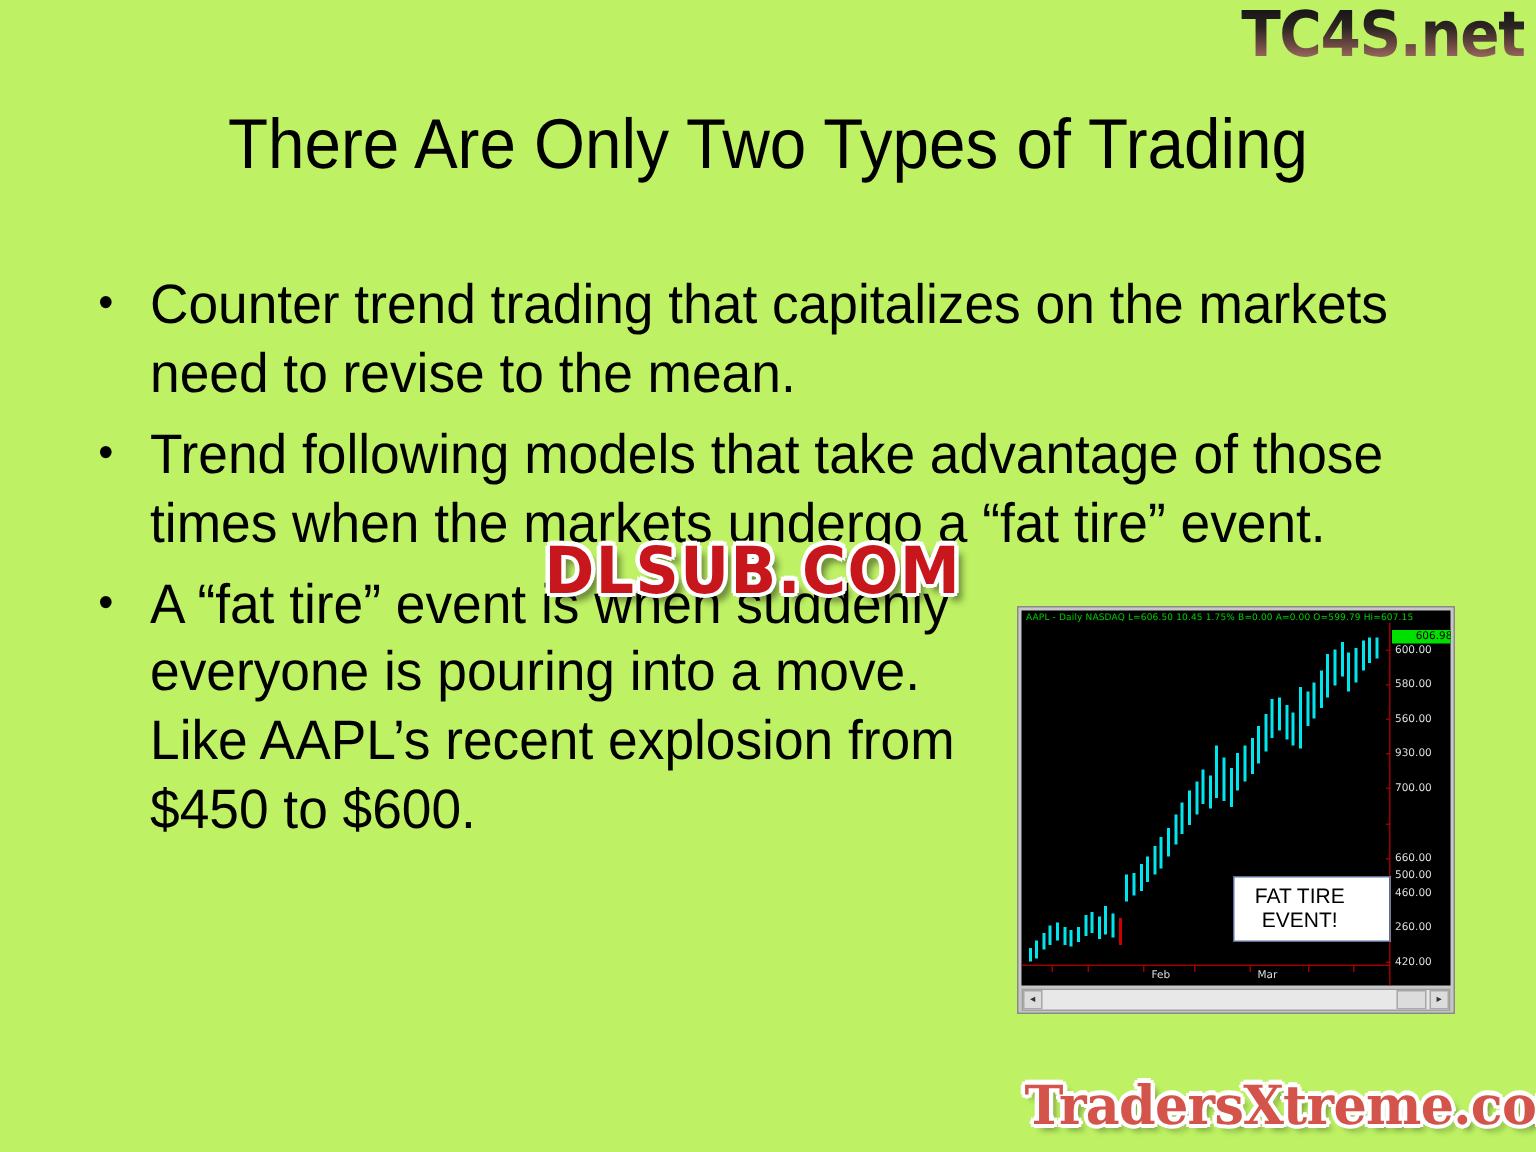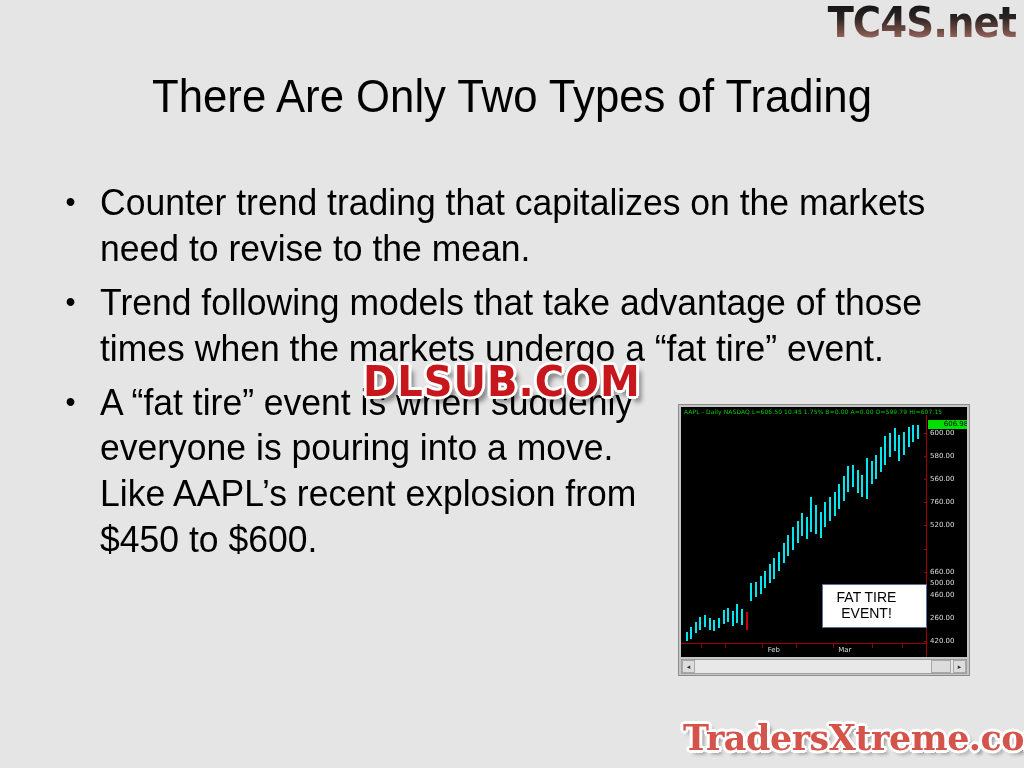--- a/index.html
+++ b/index.html
@@ -9,21 +9,21 @@
     height: 768px;
     background: #ffffff;
     font-family: "Liberation Sans", sans-serif;
     overflow: hidden;
   }
 
   #slide {
     position: relative;
     width: 1024px;
     height: 768px;
-    background: #e5e5e5;
+    background: #bef264;
   }
 
   
   #brand-logo {
     position: absolute;
     top: 2px;
     right: 8px;
     font-family: "DejaVu Sans", sans-serif;
     font-size: 42px;
     font-weight: bold;
@@ -371,23 +371,23 @@
         </div>
 
       <div id="price-axis">
         <div id="last-price-box" style="top: 4.80995px;">606.98</div>
       <div class="price-label" style="top: 13.8883px;">600.00</div>
           <div class="price-tick" style="top: 17.8883px;"></div>
           <div class="price-label" style="top: 37.0355px;">580.00</div>
           <div class="price-tick" style="top: 41.0355px;"></div>
           <div class="price-label" style="top: 60.1827px;">560.00</div>
           <div class="price-tick" style="top: 64.1827px;"></div>
-          <div class="price-label" style="top: 83.3299px;">760.00</div>
+          <div class="price-label" style="top: 83.3299px;">930.00</div>
           <div class="price-tick" style="top: 87.3299px;"></div>
-          <div class="price-label" style="top: 106.477px;">520.00</div>
+          <div class="price-label" style="top: 106.477px;">700.00</div>
           <div class="price-tick" style="top: 110.477px;"></div>
           <div class="price-label" style="top: 129.624px; margin-top: 34px;">500.00</div>
           <div class="price-tick" style="top: 133.624px;"></div>
           <div class="price-label" style="top: 152.772px;">660.00</div>
           <div class="price-tick" style="top: 156.772px;"></div>
           <div class="price-label" style="top: 175.919px;">460.00</div>
           <div class="price-tick" style="top: 179.919px;"></div>
           <div class="price-label" style="top: 199.066px;">260.00</div>
           <div class="price-tick" style="top: 203.066px;"></div>
           <div class="price-label" style="top: 222.213px;">420.00</div>

